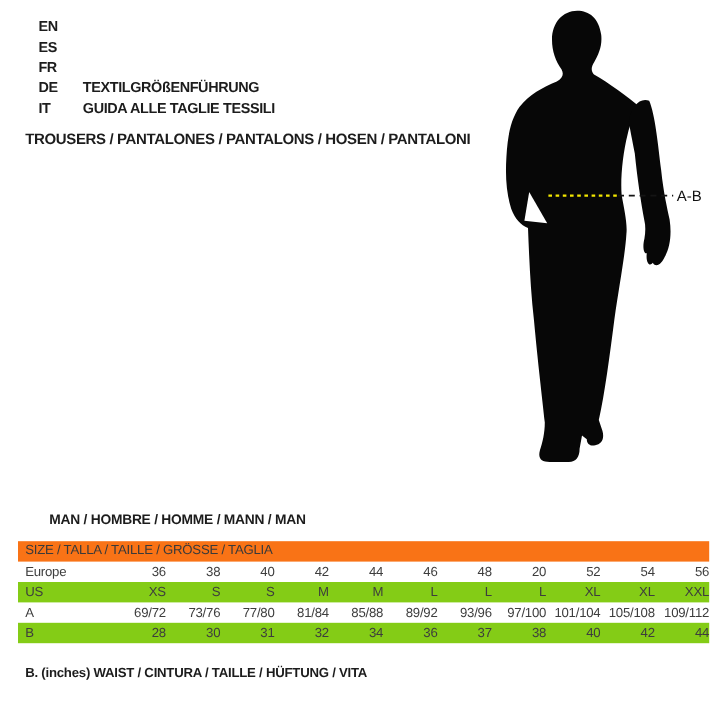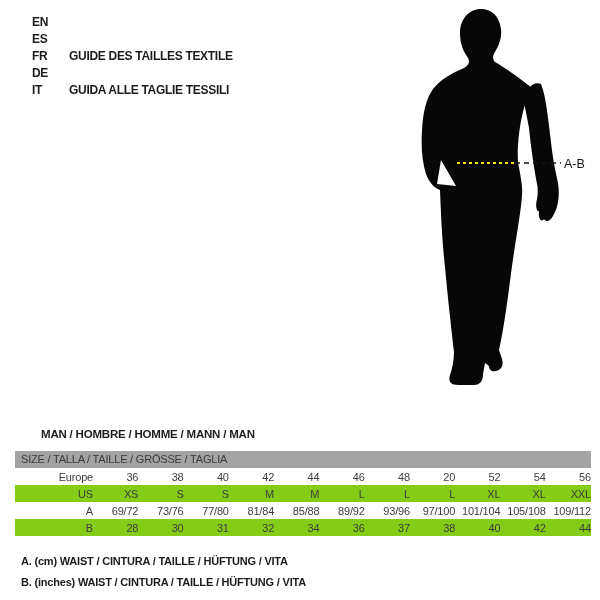--- a/index.html
+++ b/index.html
@@ -11,54 +11,55 @@
   .lang-block{position:absolute;left:21px;top:14px;}
   .lang-row{display:flex;height:17px;line-height:17px;font-size:12px;font-weight:bold;letter-spacing:-0.3px;}
   .lang-code{width:37px;flex:0 0 37px;padding-left:11px;}
   
   .garment-title{position:absolute;left:21px;top:109px;font-size:12.5px;font-weight:bold;letter-spacing:-0.3px;white-space:nowrap;}
   .gender-title{position:absolute;left:21px;top:428px;font-size:11.5px;font-weight:bold;letter-spacing:-0.2px;white-space:nowrap;margin-left:20px;}
   
   .figure-wrap{position:absolute;left:395px;top:0;width:205px;height:400px;}
   
   .size-table{position:absolute;left:15px;top:451px;width:576px;font-size:11px;color:#3d3d3d;letter-spacing:-0.2px;}
-  .size-table-header{height:17px;line-height:17px;background:#a3a3a3;padding-left:6px;color:#3a3a3a;}
+  .size-table-header{height:17px;line-height:17px;background:#f97316;padding-left:6px;color:#3a3a3a;}
   .trow{display:flex;height:17px;align-items:center;}
   .trow.shaded{background:#84cc16;}
-  .trow .lbl{flex:0 0 72px;padding-left:6px;text-align:right;}
+  .trow .lbl{flex:0 0 72px;padding-left:6px;text-align:left;}
   .trow .val{flex:1;text-align:right;}
   
   .footnotes{position:absolute;left:21px;top:551px;font-size:11px;font-weight:bold;letter-spacing:-0.2px;}
   .footnotes div{height:21px;line-height:21px;white-space:nowrap;}
 </style>
 </head>
 <body>
 
 <div class="canvas">
 
   <div class="lang-block">
     <div class="lang-row">
       <span class="lang-code">EN</span>
     </div>
     <div class="lang-row">
       <span class="lang-code">ES</span>
     </div>
     <div class="lang-row">
       <span class="lang-code">FR</span>
-      <span class="lang-label">GUIDE DES TAILLES TEXTILE</span>
     </div>
     <div class="lang-row">
       <span class="lang-code">DE</span>
+      <span class="lang-label">TEXTILGRÖßENFÜHRUNG</span>
     </div>
     <div class="lang-row">
       <span class="lang-code">IT</span>
       <span class="lang-label">GUIDA ALLE TAGLIE TESSILI</span>
     </div>
   </div>
 
+  <div class="garment-title">TROUSERS / PANTALONES / PANTALONS / HOSEN / PANTALONI</div>
 
   <div class="figure-wrap">
     <svg width="205" height="400" viewBox="0 0 205 400" xmlns="http://www.w3.org/2000/svg">
 
       <path fill="#070707" d="
         M86,9
         C74,9 65,19 65,33
         C65,43 68,51 73,58
         C75,62 74,65 69,68
         C57,73 46,79 38,89
@@ -166,17 +167,16 @@
       <span class="val">36</span>
       <span class="val">37</span>
       <span class="val">38</span>
       <span class="val">40</span>
       <span class="val">42</span>
       <span class="val">44</span>
     </div>
   </div>
 
   <div class="footnotes">
-    <div>A. (cm) WAIST / CINTURA / TAILLE / HÜFTUNG / VITA</div>
     <div>B. (inches) WAIST / CINTURA / TAILLE / HÜFTUNG / VITA</div>
   </div>
 
 </div>
 
 </body></html>

